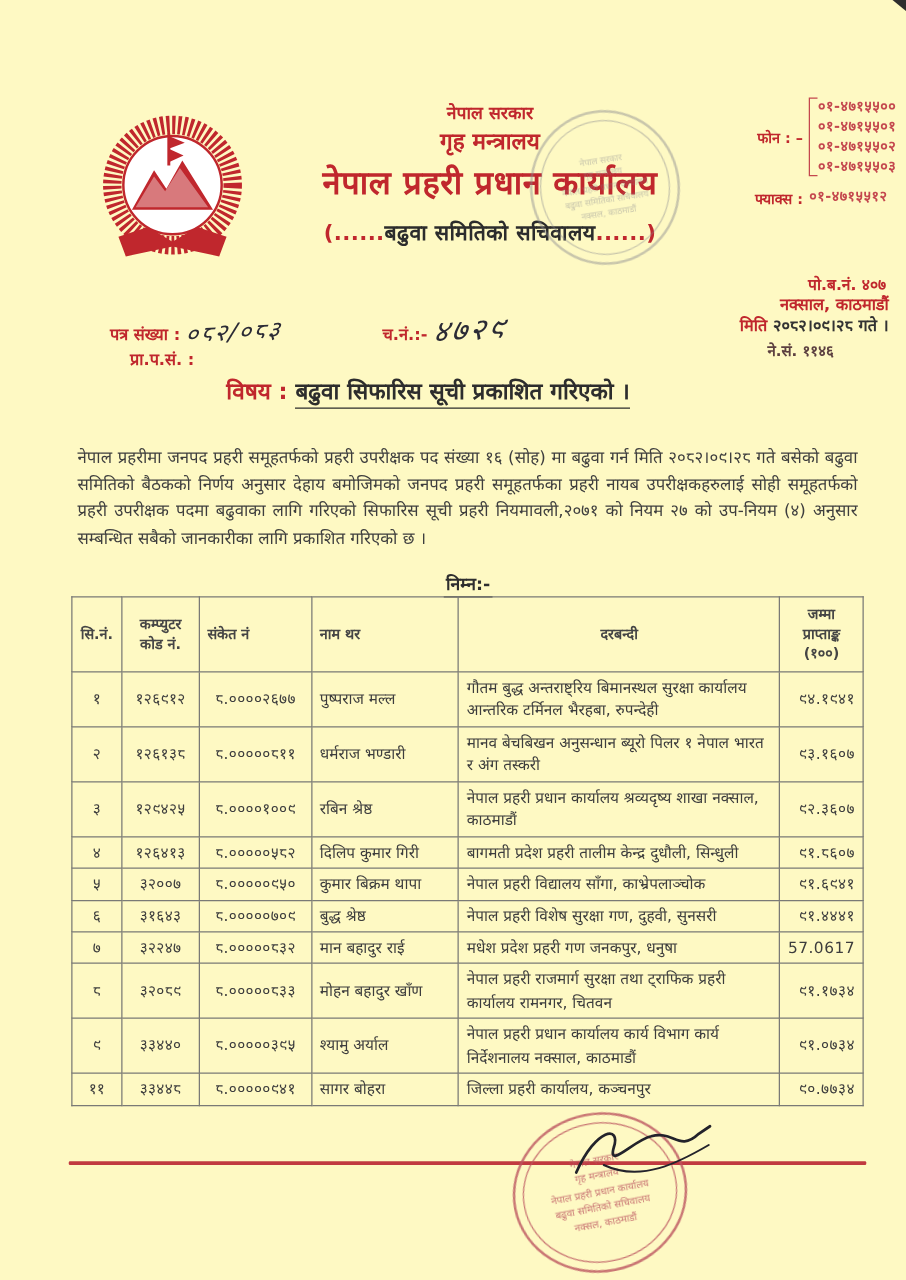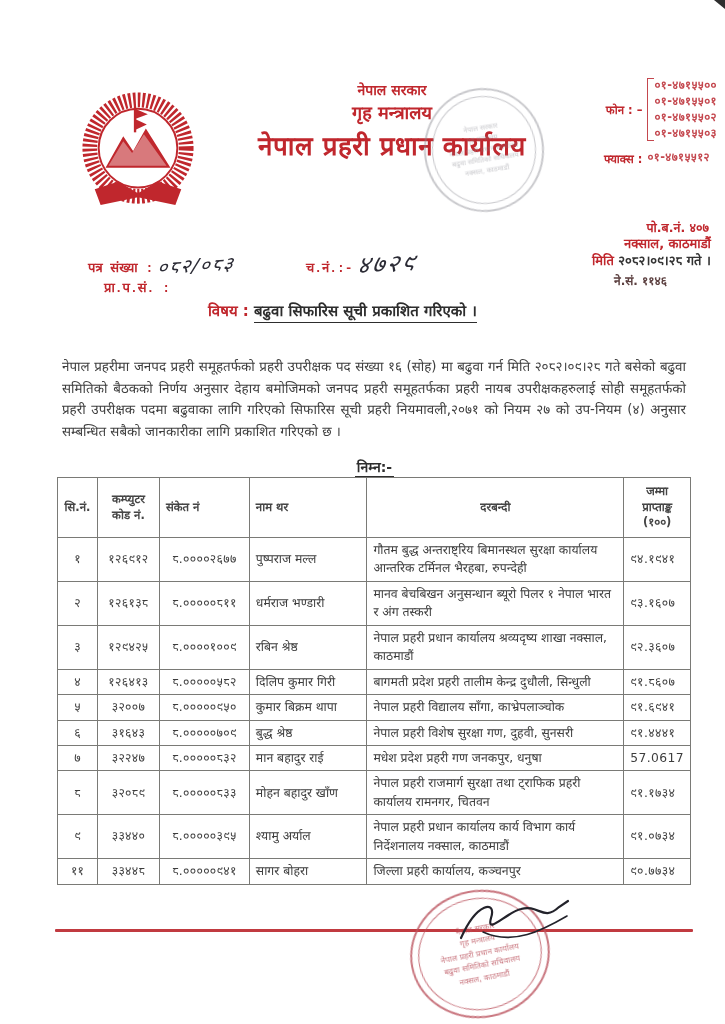--- a/index.html
+++ b/index.html
@@ -1,17 +1,17 @@
 <!DOCTYPE html>
 <html lang="ne"><head>
 <meta charset="utf-8">
 <style>
   html,body{margin:0;padding:0;background:#e9e9e6;}
   *{box-sizing:border-box;font-family:"DejaVu Sans","Liberation Sans",sans-serif;}
-  .page{position:relative;width:725px;height:1024px;margin:0 auto;background:#ffffff;overflow:hidden;color:#3c3c3c;}
+  .page{position:relative;width:725px;height:1024px;margin:0 auto;background:#fef9c3;overflow:hidden;color:#3c3c3c;}
   .red{color:#c0272d;}
   .corner-mark{position:absolute;top:0;right:0;width:0;height:0;border-top:9px solid #2e2e2e;border-left:11px solid transparent;}
 
   
   .logo{position:absolute;left:79px;top:84px;width:118px;height:136px;}
   .head-center{position:absolute;left:212px;top:80px;width:360px;text-align:center;}
   .govt-line{font-size:14px;font-weight:700;color:#c0272d;}
   .ministry-line{font-size:18px;font-weight:700;color:#c0272d;margin-top:1px;}
   .office-line{font-size:26px;font-weight:700;color:#c0272d;margin-top:3px;letter-spacing:.5px;}
   .section-line{font-size:17px;font-weight:700;color:#2c2c2c;margin-top:11px;letter-spacing:.3px;}
@@ -32,48 +32,48 @@
   .c-label{font-size:11.5px;font-weight:700;color:#c0272d;justify-self:end;}
   .phones{position:relative;border-left:1.4px solid #c4474e;padding-left:6px;}
   .phones::before,.phones::after{content:"";position:absolute;left:0;width:6px;height:1.4px;background:#c4474e;}
   .phones::before{top:0;}
   .phones::after{bottom:0;}
   .pnum{font-size:11.5px;font-weight:600;color:#c4474e;letter-spacing:.4px;line-height:1.38;}
   .pobox{position:absolute;right:16px;top:219px;font-size:12.5px;font-weight:700;color:#c0272d;}
   .addr{position:absolute;right:14px;top:234px;font-size:13px;font-weight:700;color:#c0272d;}
 
   
-  .label-red{font-size:13px;font-weight:700;color:#c0272d;font-family:Liberation Mono, monospace;}
+  .label-red{font-size:13px;font-weight:700;color:#c0272d;}
   .letter-no{position:absolute;left:88px;top:252px;}
   .hand{display:inline-block;font-size:19px;color:#2b2b35;font-style:italic;transform:skewX(-10deg) rotate(-3deg);letter-spacing:1.5px;font-weight:500;}
   .chalani{position:absolute;left:306px;top:246px;}
   .chalani .hand{font-size:24px;letter-spacing:2px;}
   .date-line{position:absolute;right:14px;top:251px;font-size:13px;font-weight:700;color:#333;}
   .nesam{position:absolute;right:58px;top:272px;font-size:12px;font-weight:700;color:#5c4040;}
   .prapasam{position:absolute;left:88px;top:277px;margin-left:16px;}
 
   
-  .subject-line{position:absolute;left:0;right:40px;top:300px;text-align:center;font-size:15px;font-weight:700;}
+  .subject-line{position:absolute;left:0;right:40px;top:300px;text-align:center;font-size:18px;font-weight:700;}
   .subject-text{color:#2d2d2d;border-bottom:1.6px solid #2d2d2d;padding-bottom:2px;}
 
   
   .body-par{position:absolute;left:62px;top:356px;width:624px;font-size:13.4px;line-height:1.62;text-align:justify;color:#3e3e3e;}
   .nimna{position:absolute;left:0;right:0;top:457px;text-align:center;font-size:14px;font-weight:700;color:#2e2e2e;padding-left:24px;}
   .nimna span{border-bottom:1.5px solid #2e2e2e;padding:0 2px 1px;}
 
   
   .table-wrap{position:absolute;left:57px;top:477px;width:634px;}
   table.results{width:100%;border-collapse:collapse;}
   table.results th,table.results td{border:1px solid #7a7a76;padding:3px 6px;vertical-align:middle;}
   table.results th{font-size:11.5px;font-weight:600;color:#454545;white-space:pre-line;line-height:1.35;height:60px;}
   table.results td{font-size:12.3px;color:#3d3d3d;line-height:1.5;}
   td.sn{text-align:center;color:#6f6f6f;}
   td.num{text-align:center;font-size:11.3px;color:#8b8b87;letter-spacing:.3px;white-space:nowrap;}
   td.name{font-weight:500;}
-  td.score{text-align:left;font-size:11.5px;color:#7e7e7a;letter-spacing:.4px;}
+  td.score{text-align:right;font-size:11.5px;color:#7e7e7a;letter-spacing:.4px;}
   th.h-sn,th.h-code,th.h-darbandi,th.h-total{text-align:center;}
   th.h-sanket,th.h-name{text-align:left;}
 
   .red-line{position:absolute;left:55px;top:929px;width:638px;height:3px;background:#c13a40;border-radius:1px;}
 
   
   .footer{position:absolute;left:185px;top:936px;width:520px;text-align:center;color:#ab3a40;font-weight:600;z-index:3;}
   .footer-line1{font-size:12.5px;}
   .footer-line2{font-size:12.5px;margin-top:4px;}
 
@@ -94,20 +94,21 @@
       <path d="M57 22 L57 48" stroke="#c0272d" stroke-width="2.4"></path>
       <path d="M57 24 L70 29.5 L57 34.5 L69 40 L57 45.5 Z" fill="#c0272d"></path>
       <path d="M16 106 L40 98 L60 110 L80 98 L104 106 L98 122 L60 114 L22 122 Z" fill="#c0272d"></path>
     </svg>
   </div>
 
   <div class="head-center">
     <div class="govt-line">नेपाल सरकार</div>
     <div class="ministry-line">गृह मन्त्रालय</div>
     <div class="office-line">नेपाल प्रहरी प्रधान कार्यालय</div>
+    <div class="section-line"><span class="red">(</span><span class="red">......</span><span>बढुवा समितिको सचिवालय</span><span class="red">......</span><span class="red">)</span></div>
   </div>
 
   <div class="stamp top-stamp">
     <div class="ring"></div>
       <div class="ring2"></div>
     <div class="stamp-line">नेपाल सरकार</div>
     <div class="stamp-line">गृह मन्त्रालय</div>
     <div class="stamp-line">नेपाल प्रहरी प्रधान कार्यालय</div>
     <div class="stamp-line">बढुवा समितिको सचिवालय</div>
     <div class="stamp-line">नक्सल, काठमाडौं</div>

